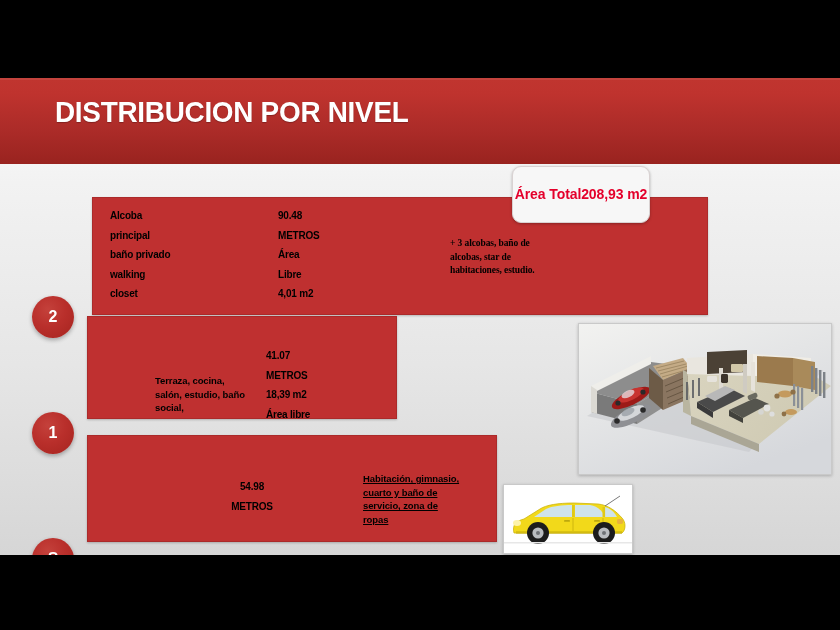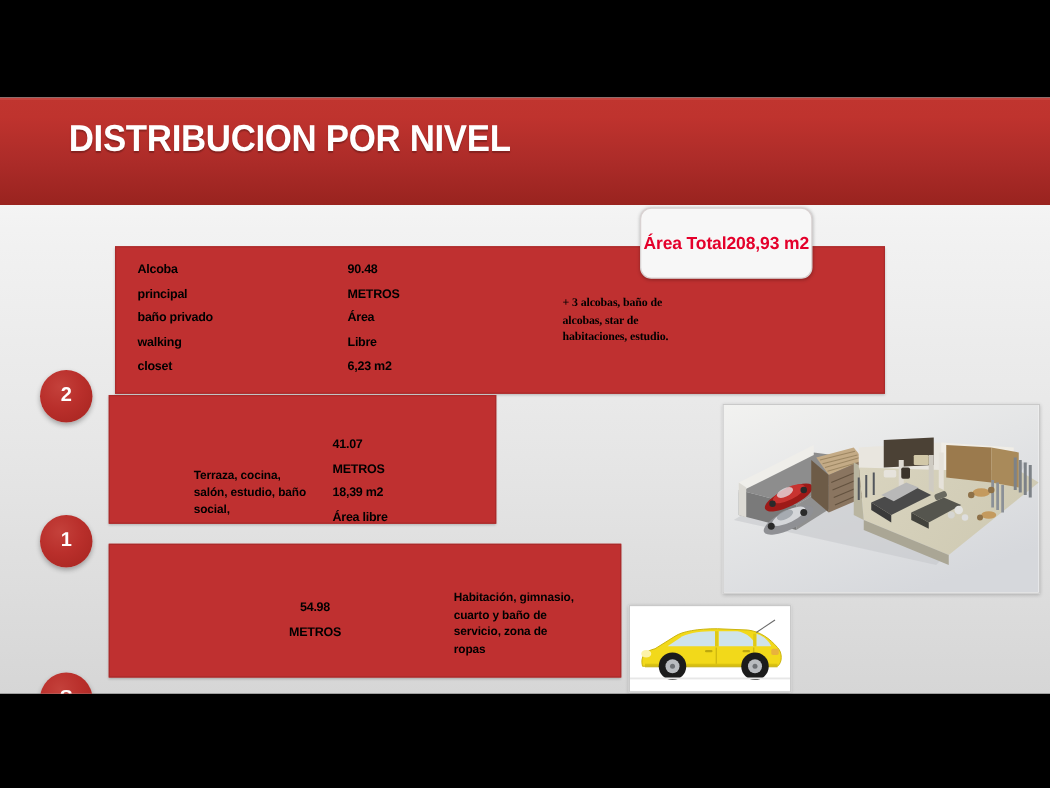--- a/index.html
+++ b/index.html
@@ -162,21 +162,21 @@
     <div class="bar" style="left:92px; top:119px; width:616px; height:118px;"></div>
     <div class="bigtxt" style="left:110px; top:128px; width:170px;">Alcoba
 principal
 baño privado
 walking
 closet</div>
     <div class="bigtxt" style="left:278px; top:128px; width:140px;">90.48
 METROS
 Área
 Libre
-6,23 m2</div>
+4,01 m2</div>
     <div class="smalltxt" style="left:450px; top:159px; width:140px;font-family:Liberation Serif, serif;">+ 3 alcobas, baño de
 alcobas, star de
 habitaciones, estudio.</div>
 
     <div class="badge" style="left:32px; top:334px;">
       <span>1</span>
     </div>
     <div class="bar" style="left:87px; top:238px; width:310px; height:103px;"></div>
     <div class="smalltxt" style="left:155px; top:296px; width:125px;">Terraza, cocina,
 salón, estudio, baño
@@ -185,21 +185,21 @@
 METROS
 18,39 m2
 Área libre</div>
 
     <div class="badge" style="left:32px; top:460px;">
       <span>S</span>
     </div>
     <div class="bar" style="left:87px; top:357px; width:410px; height:107px;"></div>
     <div class="bigtxt" style="left:187px; top:399px; width:130px;text-align:center;">54.98
 METROS</div>
-    <div class="smalltxt" style="left:363px; top:394px; width:130px;">Habitación, gimnasio,
+    <div class="smalltxt" style="left:363px; top:394px; width:130px;text-decoration:underline;">Habitación, gimnasio,
 cuarto y baño de
 servicio, zona de
 ropas</div>
 
     <div class="photo" style="left:578px; top:245px; width:254px; height:152px;">
       <svg width="252" height="150" viewBox="0 0 252 150">
         <defs>
           <linearGradient id="fpbg" x1="0" y1="0" x2="0.6" y2="1">
             <stop offset="0%" stop-color="#f2f2f0"></stop>
             <stop offset="100%" stop-color="#d6d8dc"></stop>

